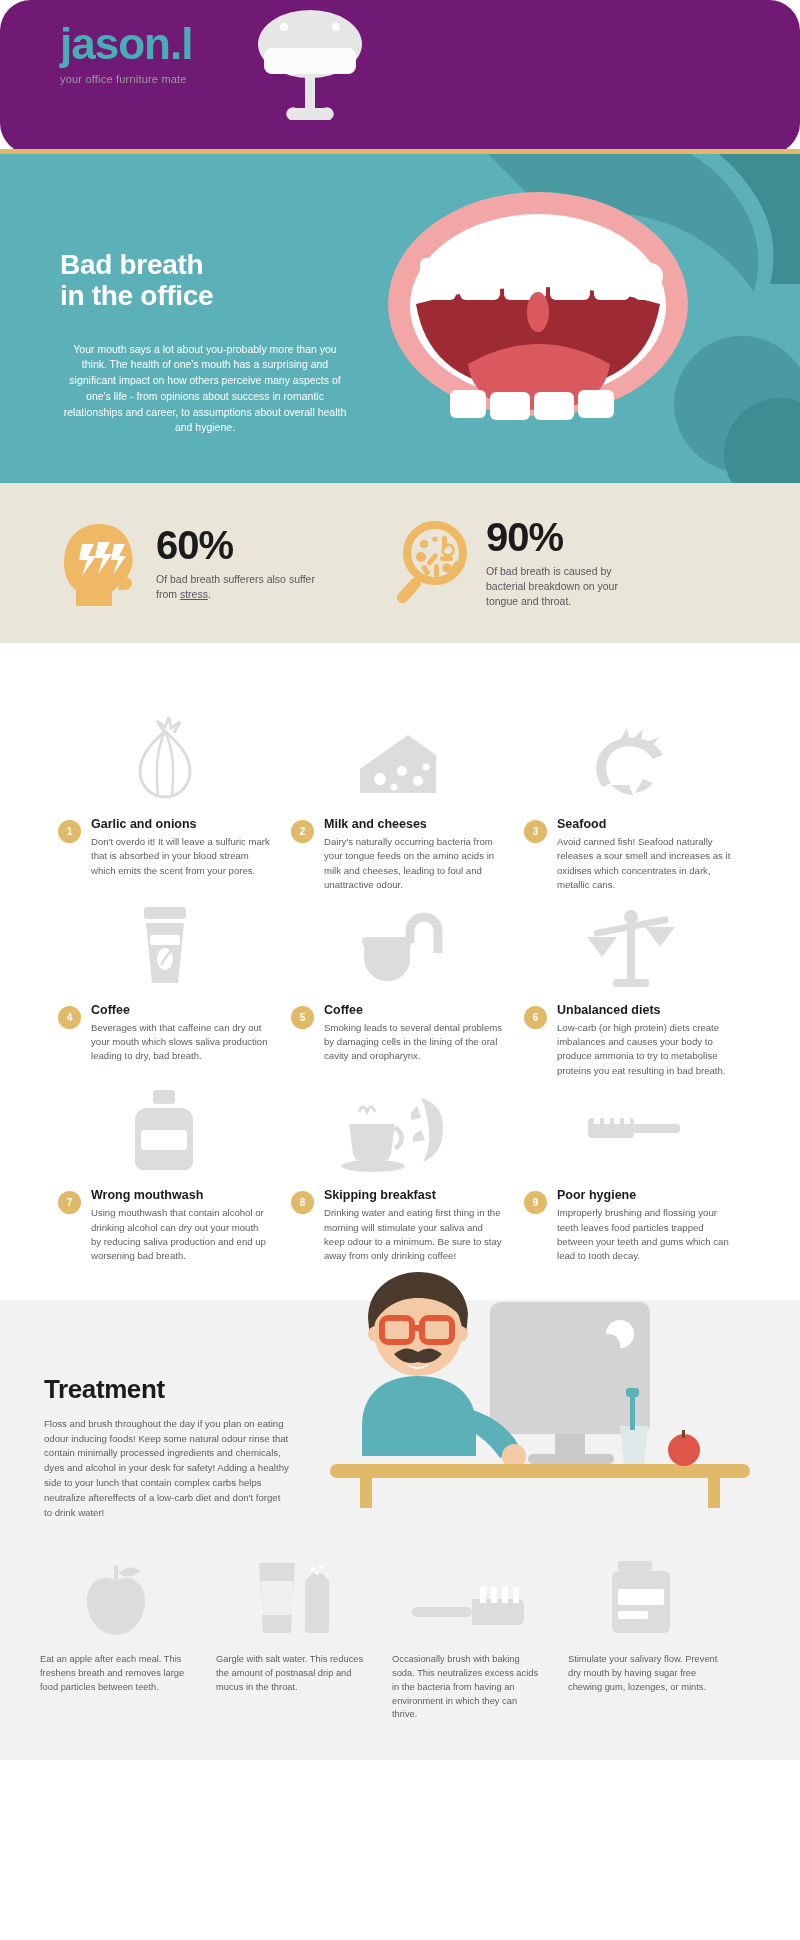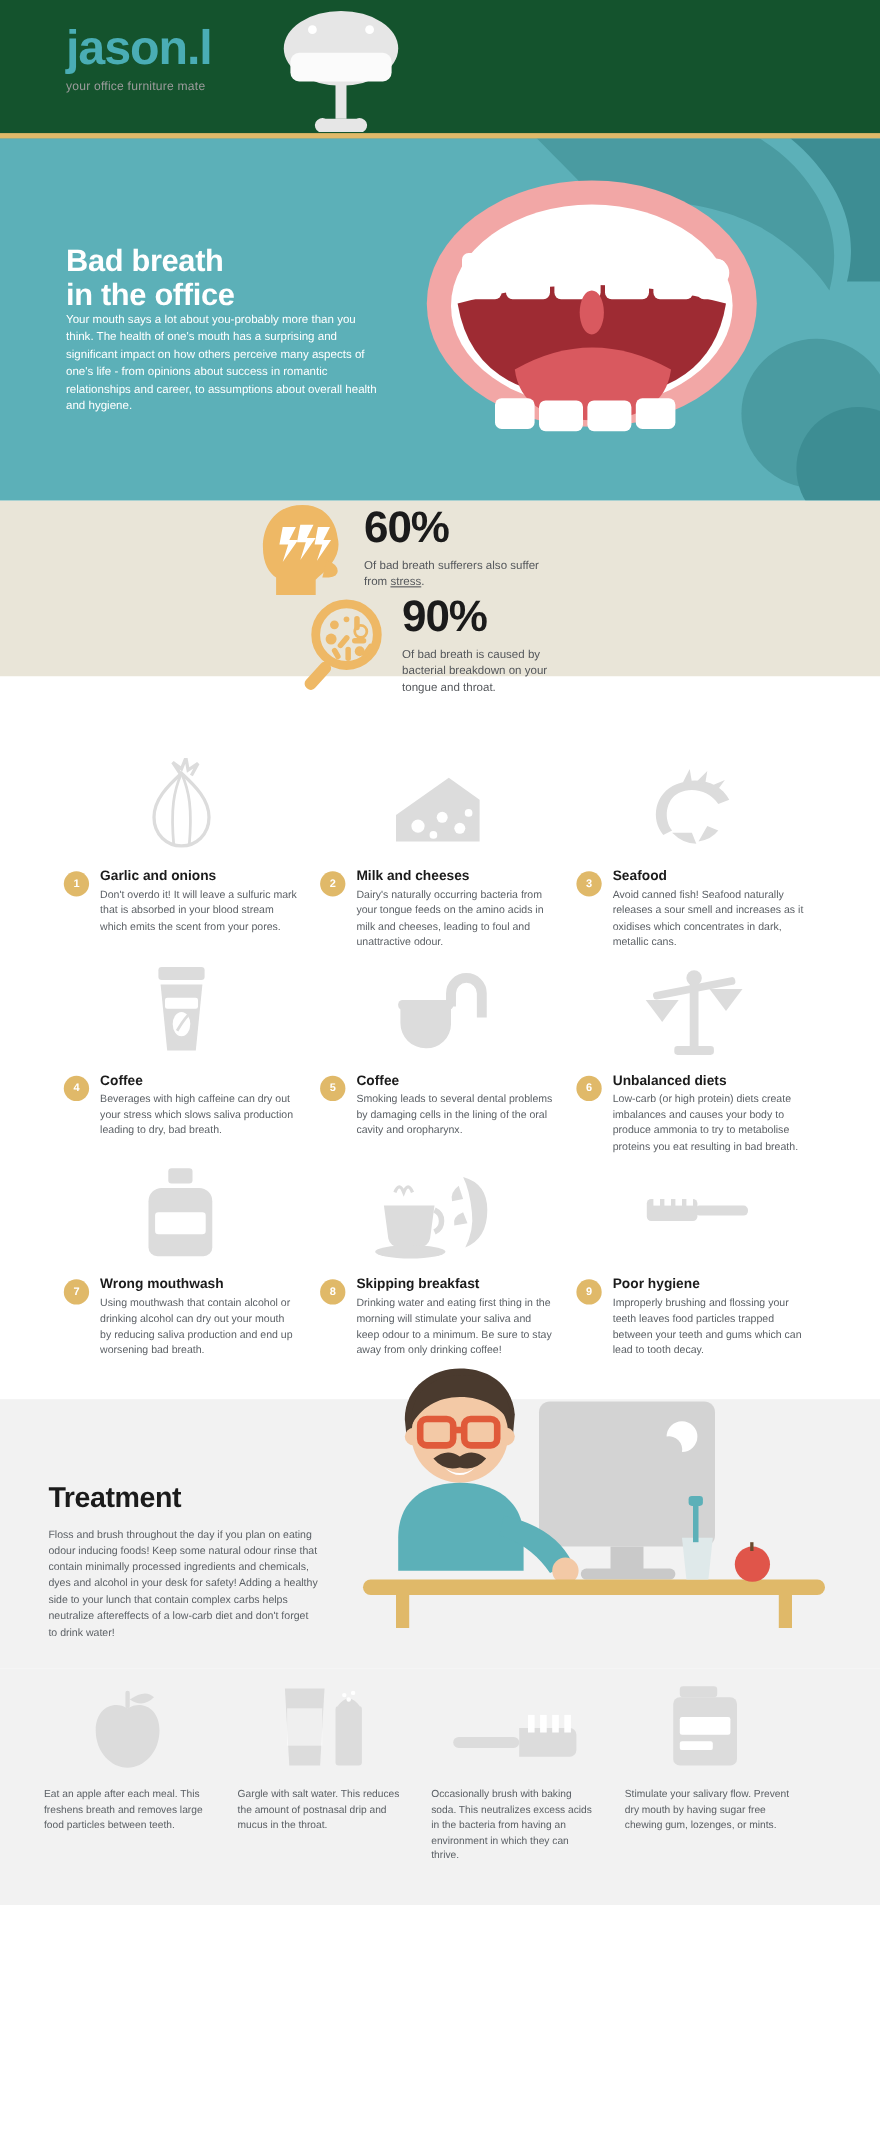--- a/index.html
+++ b/index.html
@@ -8,23 +8,24 @@
     font-family: "Liberation Sans", sans-serif;
     background: #ffffff;
     color: #4a4a4a;
     -webkit-font-smoothing: antialiased;
   }
   .page { width: 800px; position: relative; overflow: hidden; }
 
   
   .header {
     position: relative;
-    height: 126px;
-    background: #14532d;
+    height: 154px;
+    background: #701a75;
     padding: 22px 0 0 60px;
+    border-radius: 31px;
   }
   .logo-text {
     font-size: 44px;
     font-weight: bold;
     color: #4aadb5;
     letter-spacing: -1px;
     line-height: 1;
   }
   .logo-tagline {
     font-size: 11px;
@@ -56,35 +57,35 @@
     z-index: 4;
   }
   .hero-title {
     font-size: 28px;
     font-weight: bold;
     color: #ffffff;
     line-height: 1.12;
     letter-spacing: -0.3px;
   }
   .hero-para {
-    margin-top: 0;
+    margin-top: 30px;
     font-size: 10.5px;
     line-height: 1.5;
     color: #ffffff;
+    text-align: center;
   }
   .hero-art { position: absolute; right: 0; top: 0; width: 450px; height: 329px; }
 
   
   .stats {
     background: #e9e5d8;
     height: 160px;
     display: flex;
     align-items: center;
     padding: 0 60px;
-    flex-direction: column;
   }
   .stat { display: flex; align-items: center; gap: 18px; }
   .stat:first-child { width: 330px; }
   .stat-icon { width: 78px; height: 86px; flex: none; }
   .stat-num {
     font-size: 40px;
     font-weight: bold;
     color: #1b1b1b;
     line-height: 1;
     letter-spacing: -1px;
@@ -366,21 +367,21 @@
             <path d="M16 22 L54 22 L48 82 L22 82 Z" fill="#dcdcdc"></path>
             <rect x="20" y="34" width="30" height="10" rx="2" fill="#fff"></rect>
             <ellipse cx="35" cy="58" rx="8" ry="11" fill="#fff"></ellipse>
             <path d="M31 64 q6 -10 10 -14" stroke="#dcdcdc" stroke-width="2.5" fill="none"></path>
           </svg>
         </div>
         <div class="cause-body">
           <div class="badge">4</div>
           <div>
             <div class="cause-title">Coffee</div>
-            <div class="cause-desc">Beverages with high caffeine can dry out your stress which slows saliva production leading to dry, bad breath.</div>
+            <div class="cause-desc">Beverages with that caffeine can dry out your mouth which slows saliva production leading to dry, bad breath.</div>
           </div>
         </div>
       </div>
 
       <div class="cause">
         <div class="cause-art">
           <svg width="100" height="80" viewBox="0 0 100 80">
             <path d="M16 34 L62 34 L62 50 a22 22 0 0 1 -23 22 a23 23 0 0 1 -23 -23 Z" fill="#dcdcdc"></path>
             <path d="M62 34 L62 22 a14 14 0 0 1 14 -14 a14 14 0 0 1 14 14 l0 22" fill="none" stroke="#dcdcdc" stroke-width="9"></path>
             <rect x="14" y="28" width="50" height="9" rx="4" fill="#dcdcdc"></rect>

